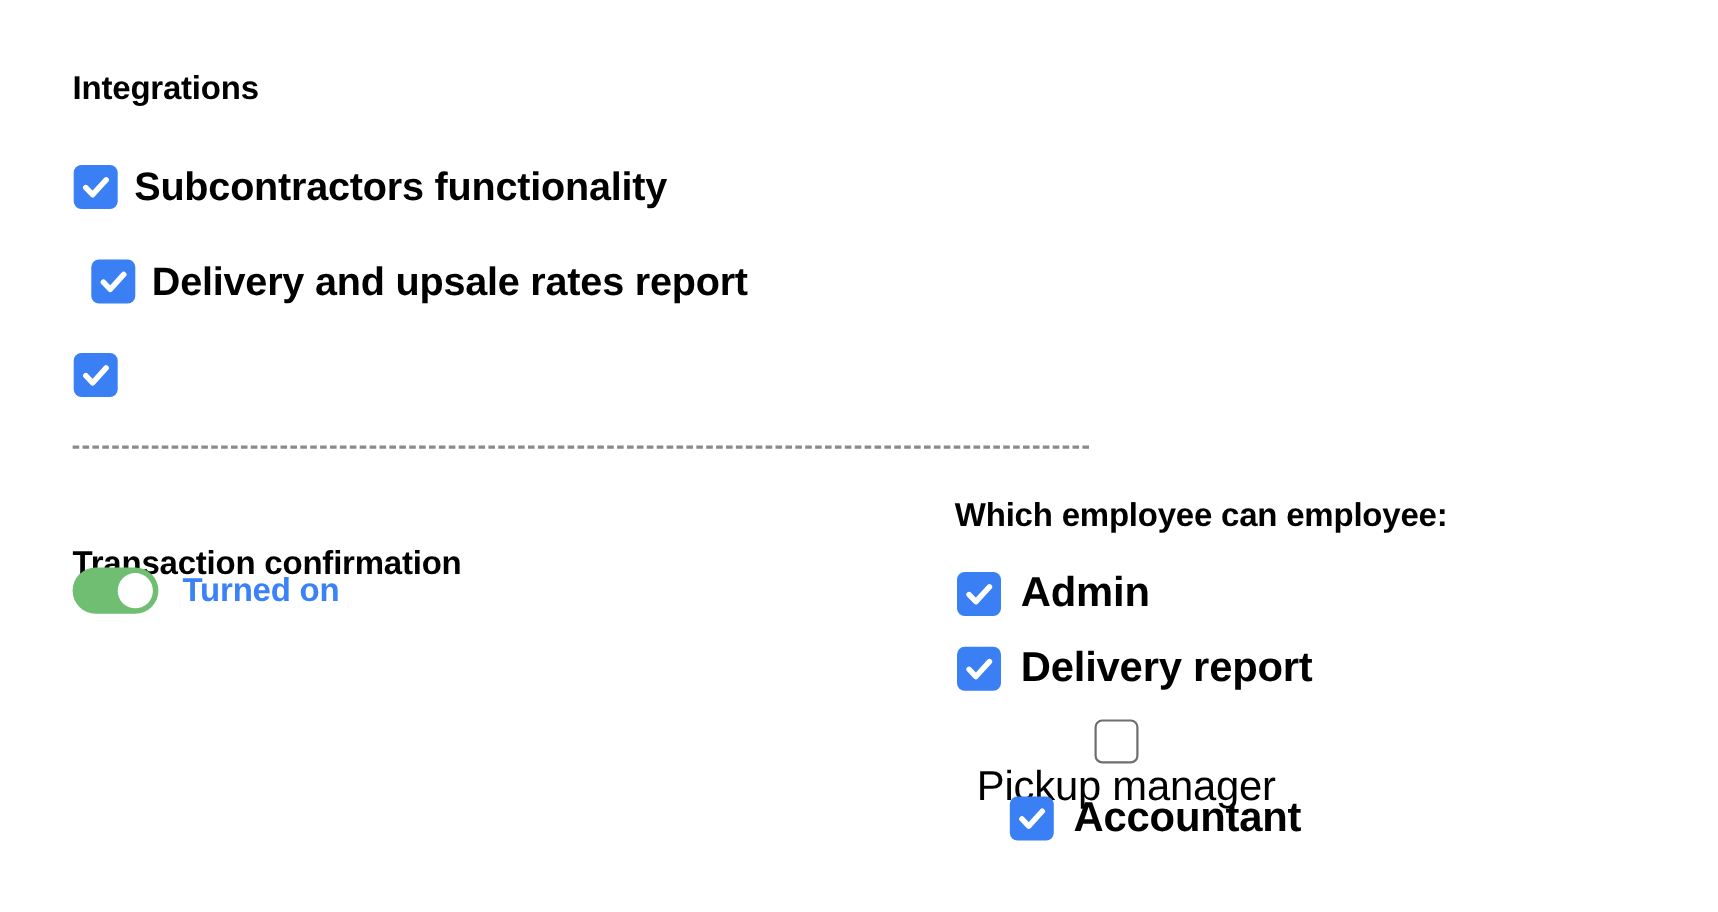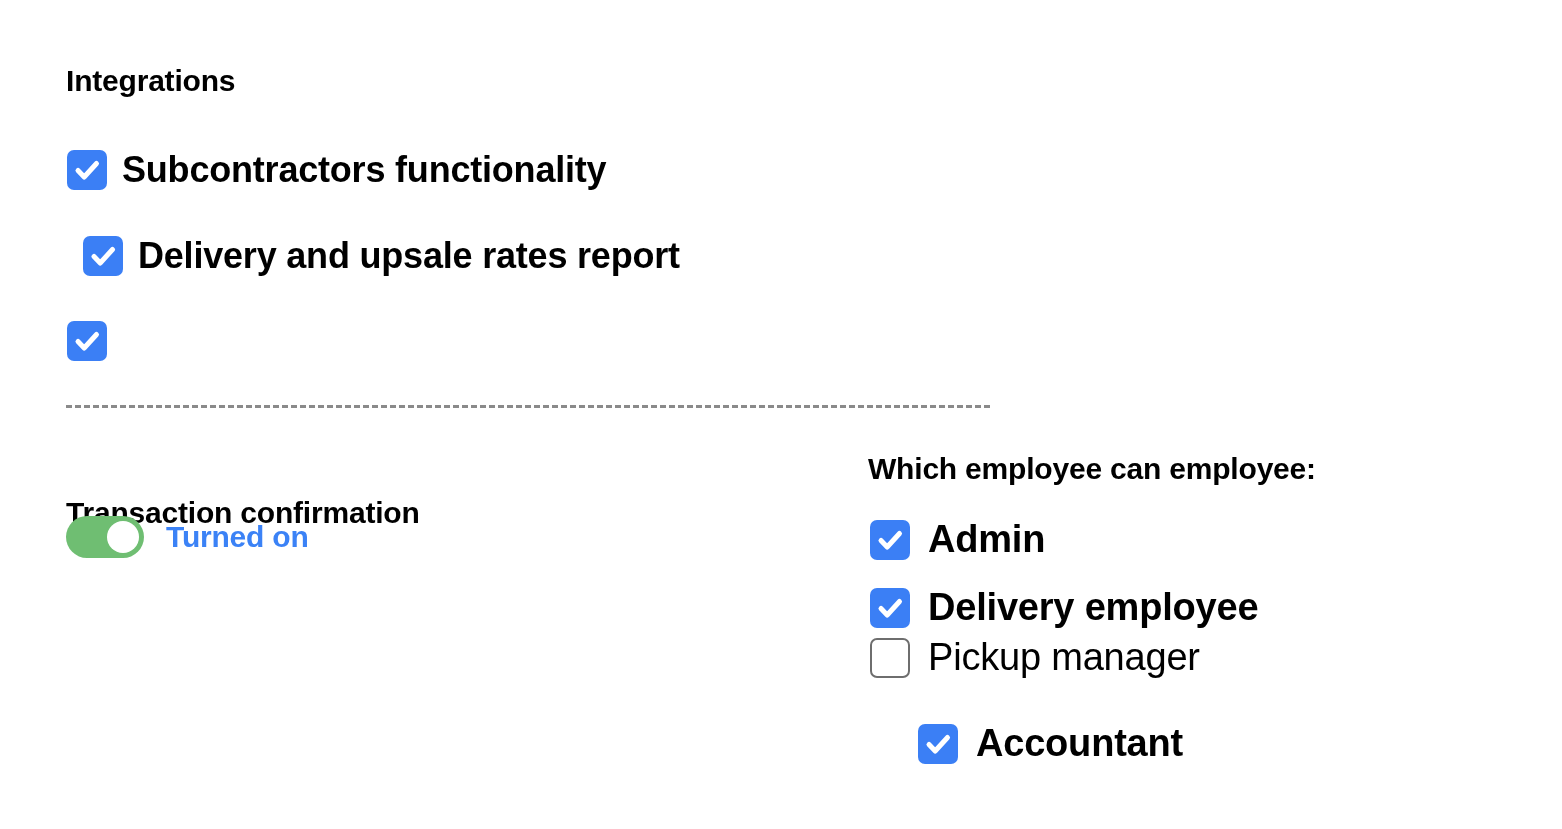--- a/index.html
+++ b/index.html
@@ -73,21 +73,21 @@
   #int-row-0 { left: 67px; top: 149px; }
   #int-row-1 { left: 83px; top: 235px; }
   #int-row-2 { left: 67px; top: 321px; }
 
   
   .col-right .checkbox { width: 40px; height: 40px; }
   .col-right .check-label { font-size: 38px; font-weight: 700; margin-left: 18px; }
   .col-right .check-row.off .check-label { font-weight: 400; }
   #emp-row-0 { left: 870px; top: 518px; }
   #emp-row-1 { left: 870px; top: 586px; }
-  #emp-row-2 { left: 870px; top: 636px; }
+  #emp-row-2 { left: 870px; top: 654px; flex-direction: column; }
   #emp-row-3 { left: 918px; top: 722px; }
 
   
   .divider {
     position: absolute;
     left: 66px;
     top: 405px;
     width: 924px;
     height: 0;
     border-top: 3px dashed #8a8a8a;
@@ -184,21 +184,21 @@
       </span>
       <span class="check-label">Admin</span>
     </div>
 
     <div class="check-row on" id="emp-row-1">
       <span class="checkbox checked">
         <svg width="40" height="40" viewBox="0 0 40 40" aria-hidden="true">
           <path d="M11 20.5 L17.2 27 L29.5 13.5" fill="none" stroke="#ffffff" stroke-width="5" stroke-linecap="round" stroke-linejoin="round"></path>
         </svg>
       </span>
-      <span class="check-label">Delivery employee</span>
+      <span class="check-label">Delivery report</span>
     </div>
 
     <div class="check-row off" id="emp-row-2">
       <span class="checkbox unchecked"></span>
       <span class="check-label">Pickup manager</span>
     </div>
 
     <div class="check-row on" id="emp-row-3">
       <span class="checkbox checked">
         <svg width="40" height="40" viewBox="0 0 40 40" aria-hidden="true">

